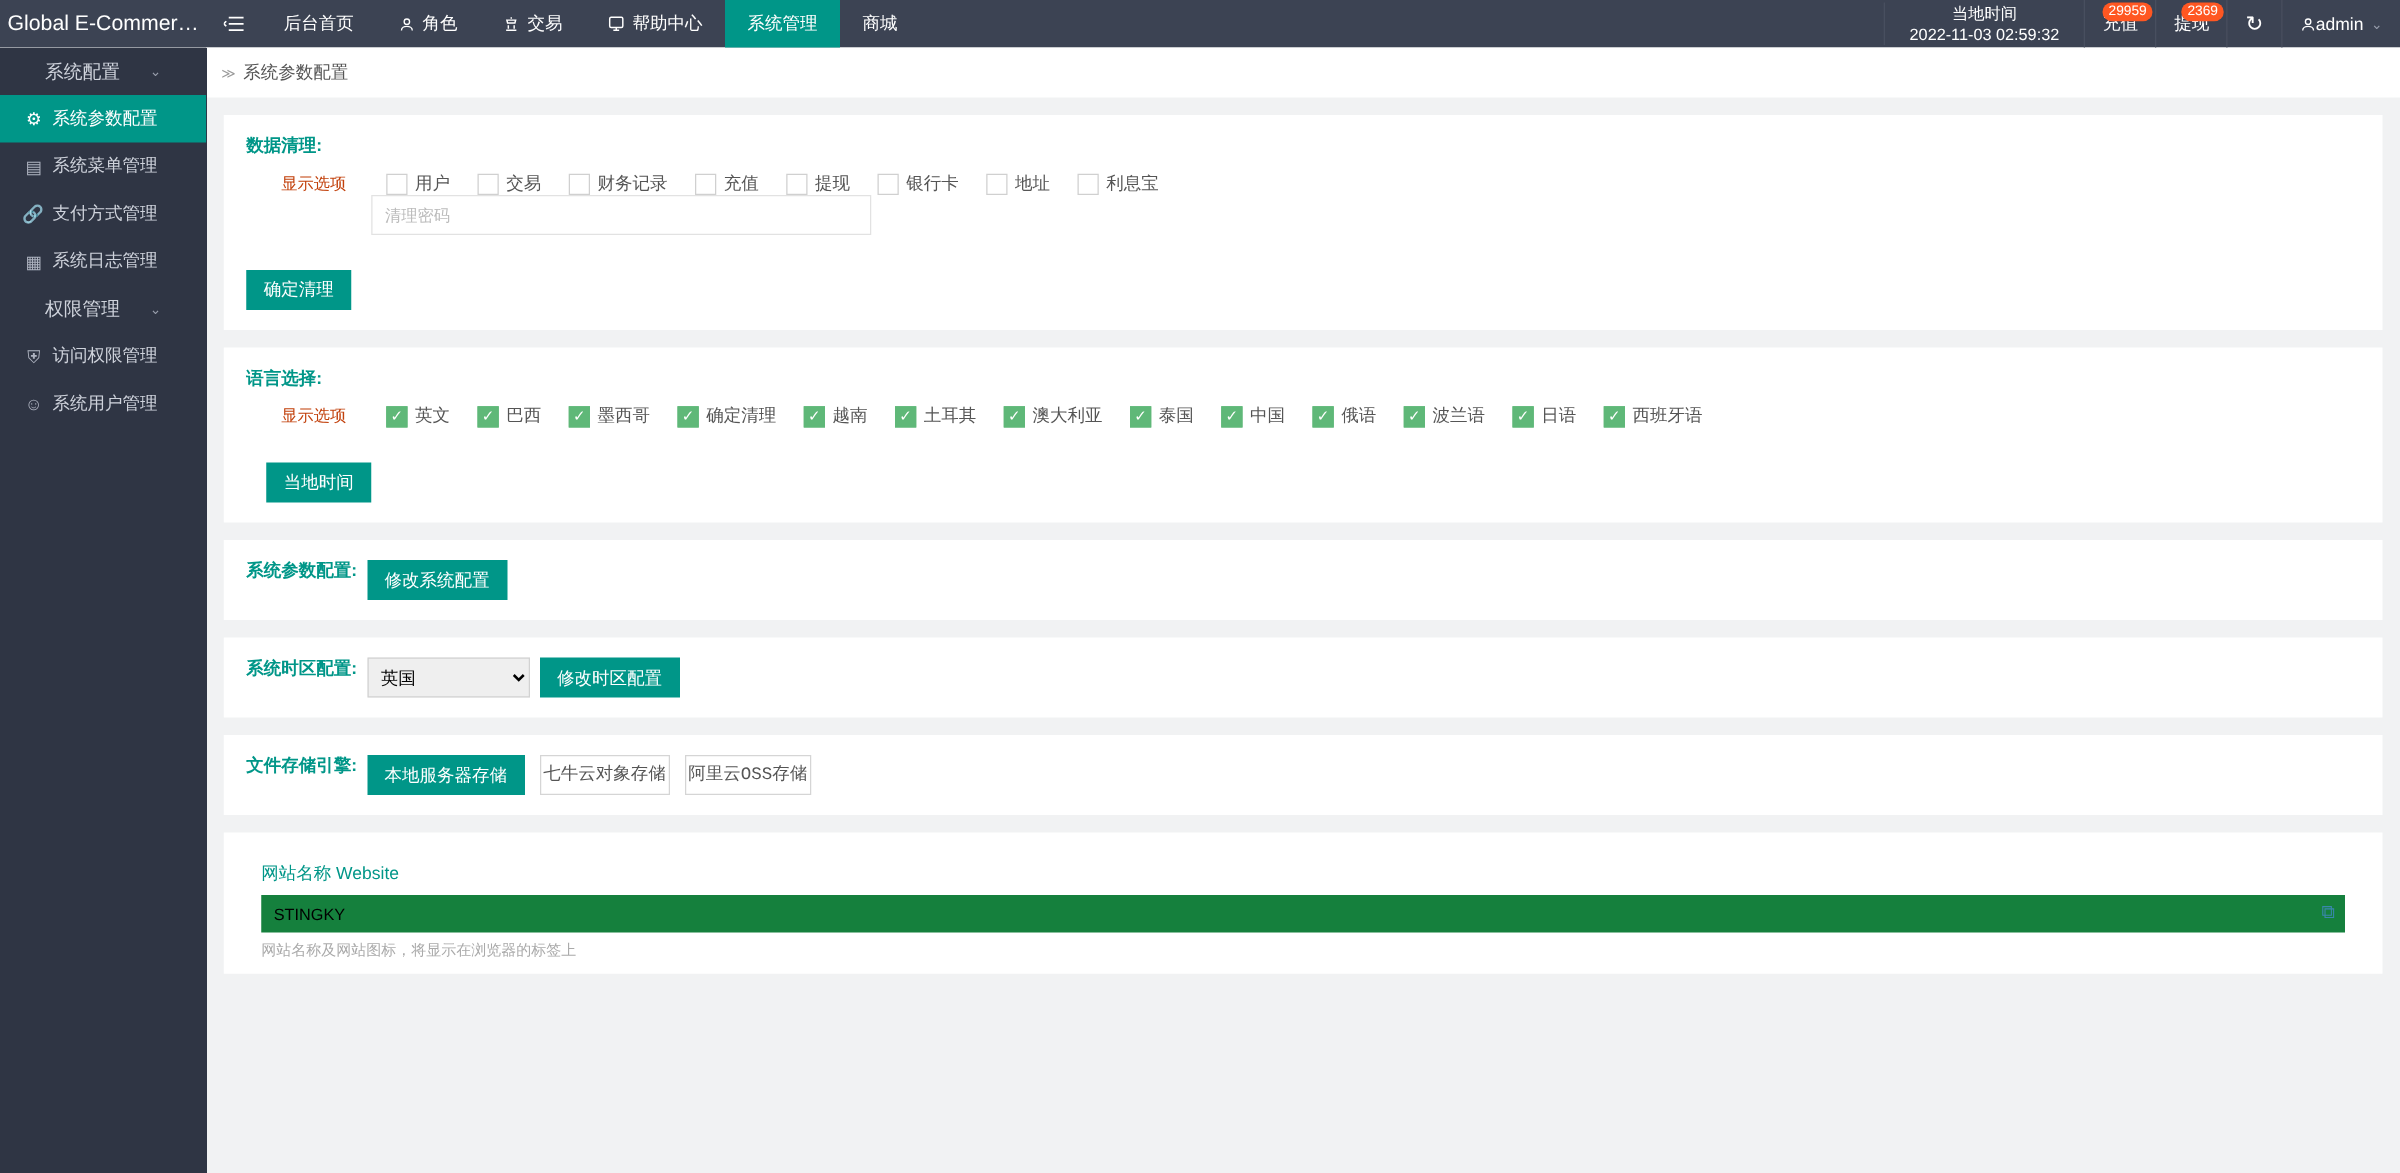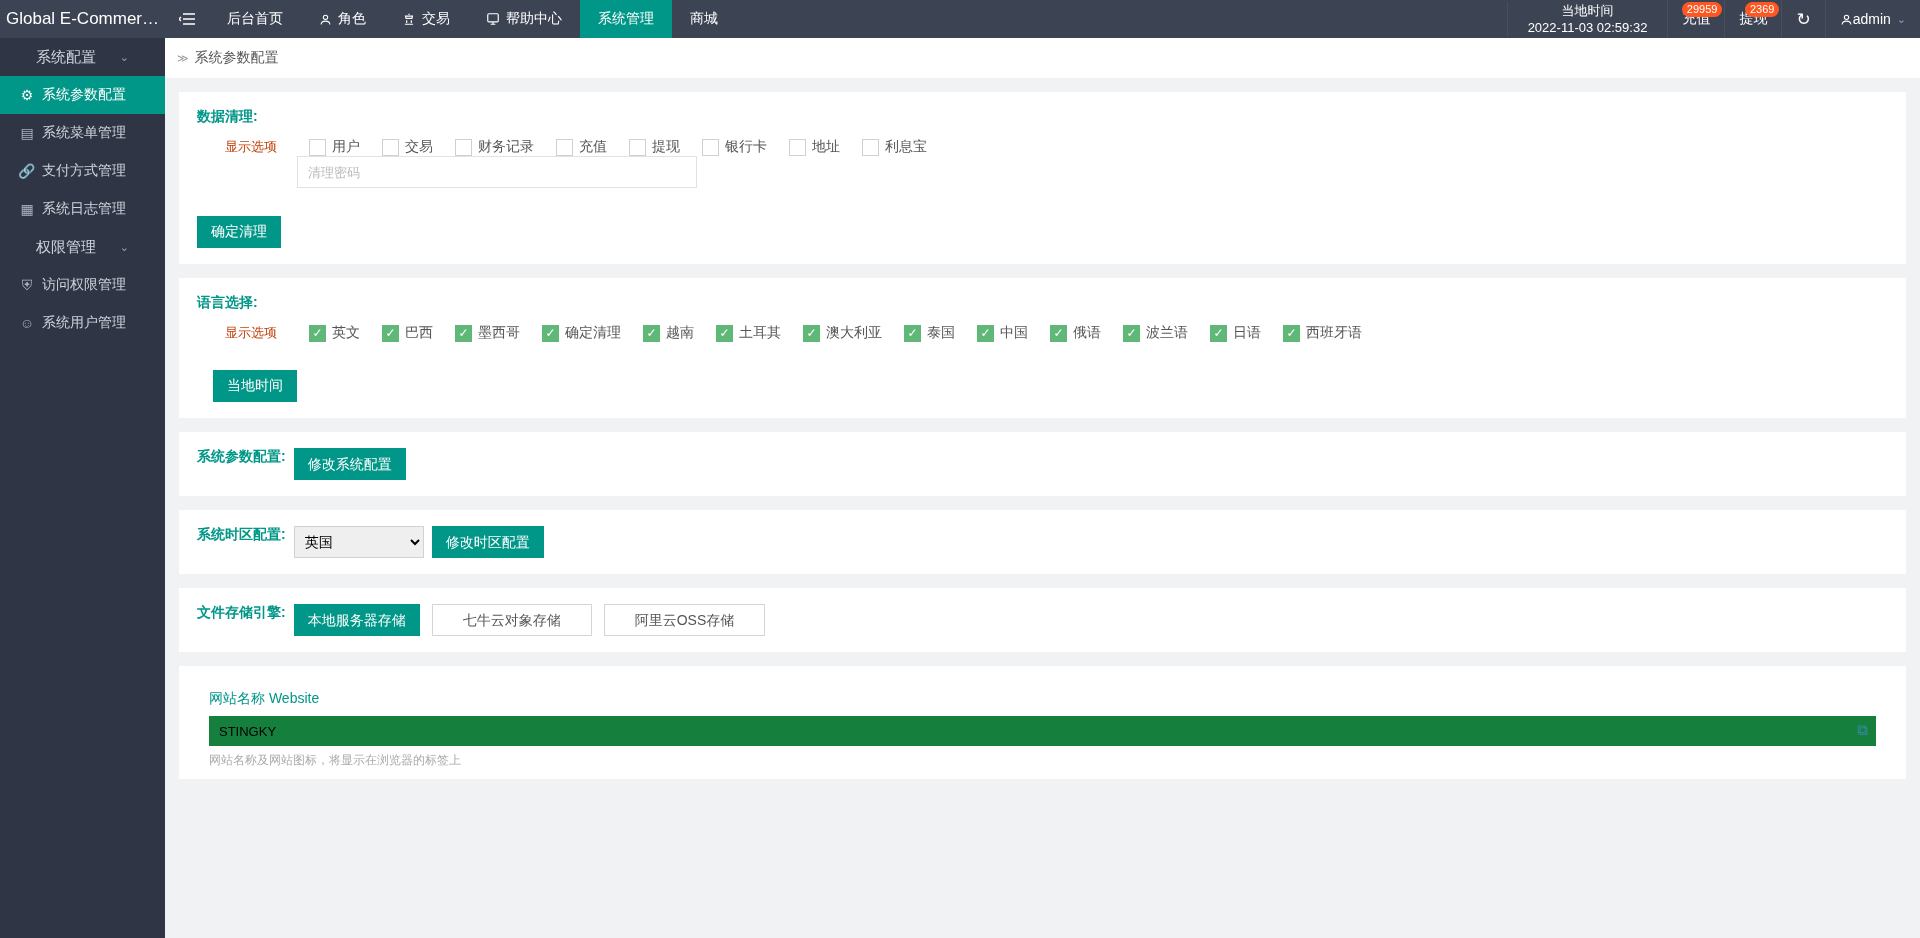--- a/index.html
+++ b/index.html
@@ -31,21 +31,21 @@
 .sec-title { color: #009688; font-weight: bold; font-size: 14px; margin-bottom: 12px; }
 .row-label { display: inline-block; width: 90px; text-align: right; color: #c2410c; padding-right: 10px; font-size: 13px; }
 .checks { display: flex; flex-wrap: wrap; align-items: center; gap: 22px; color: #555; font-size: 14px; }
 .chk { display: flex; align-items: center; gap: 6px; cursor: pointer; }
 .chk-box { width: 17px; height: 17px; border: 1px solid #d0d0d0; display: inline-flex; align-items: center; justify-content: center; font-size: 12px; color: #fff; }
 .chk-box.checked { background: #5fb878; border-color: #5fb878; }
 .inp { height: 32px; border: 1px solid #e2e2e2; padding: 0 10px; width: 400px; font-size: 13px; margin-left: 100px; }
 .inp::placeholder { color: #bbb; }
 .btn { background: #009688; color: #fff; border: 0; padding: 0 14px; height: 32px; font-size: 14px; cursor: pointer; margin-top: 28px; }
 .btn.nom { margin-top: 0; display: inline-block; line-height: 32px; vertical-align: middle; }
-.btn-outline { background: #fff; color: #555; border: 1px solid #d5d5d5; padding: 0 30px; height: 32px; font-size: 14px; cursor: pointer; display: inline-block; line-height: 30px; vertical-align: middle; margin-left: 4px; }
+.btn-outline { background: #fff; color: #555; border: 1px solid #d5d5d5; padding: 0 2px; height: 32px; font-size: 14px; cursor: pointer; display: inline-block; line-height: 30px; vertical-align: middle; margin-left: 4px; font-family: Liberation Mono, monospace; }
 .btn-indent { margin-left: 16px; }
 .inline-row { display: flex; align-items: flex-start; gap: 8px; }
 select.tzsel { height: 32px; border: 1px solid #d2d2d2; width: 130px; padding: 0 6px; font-size: 14px; }
 .wide-card { background: #fff; padding: 24px 30px 10px 30px; }
 .wlabel { color: #009688; font-weight: normal; font-size: 14px; margin-bottom: 8px; }
 .wide-input { width: 100%; height: 30px; border: 0; background: #15803d; padding: 0 10px; font-size: 13px; }
 .wide-wrap { position: relative; }
 .copy-ico { position: absolute; right: 8px; top: 5px; color: #3a87ad; font-size: 15px; cursor: pointer; }
 .help-text { color: #aaa; font-size: 12px; margin-top: 6px; }
 svg { display: block; }

